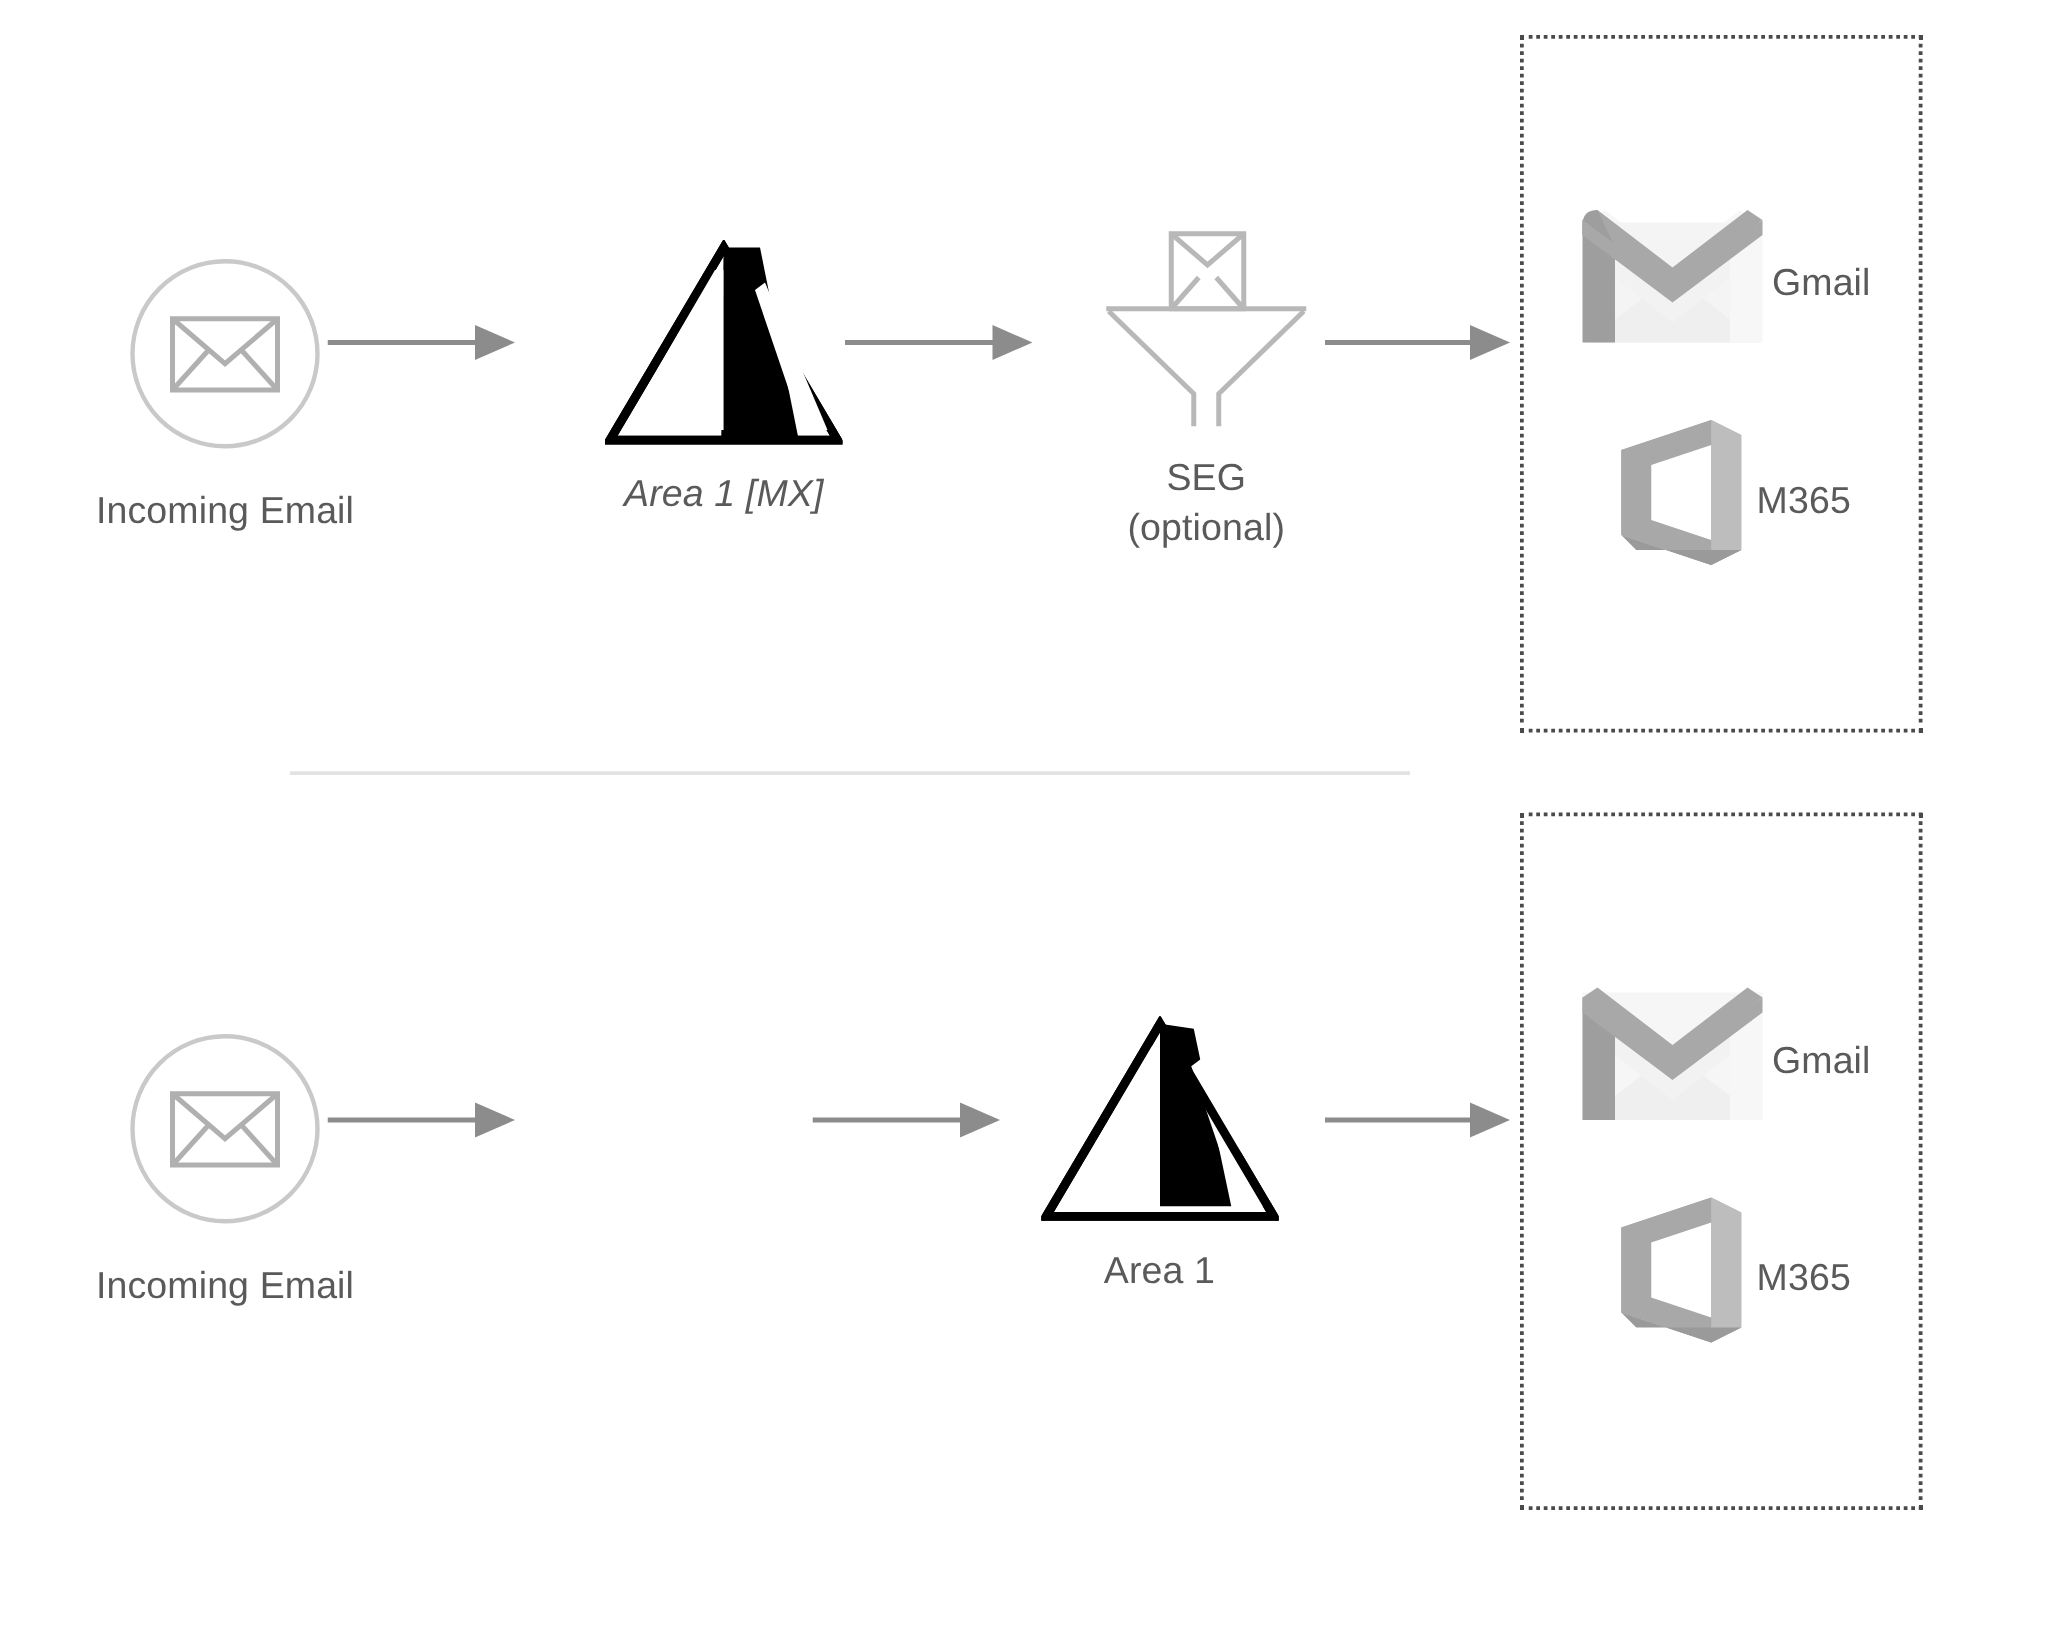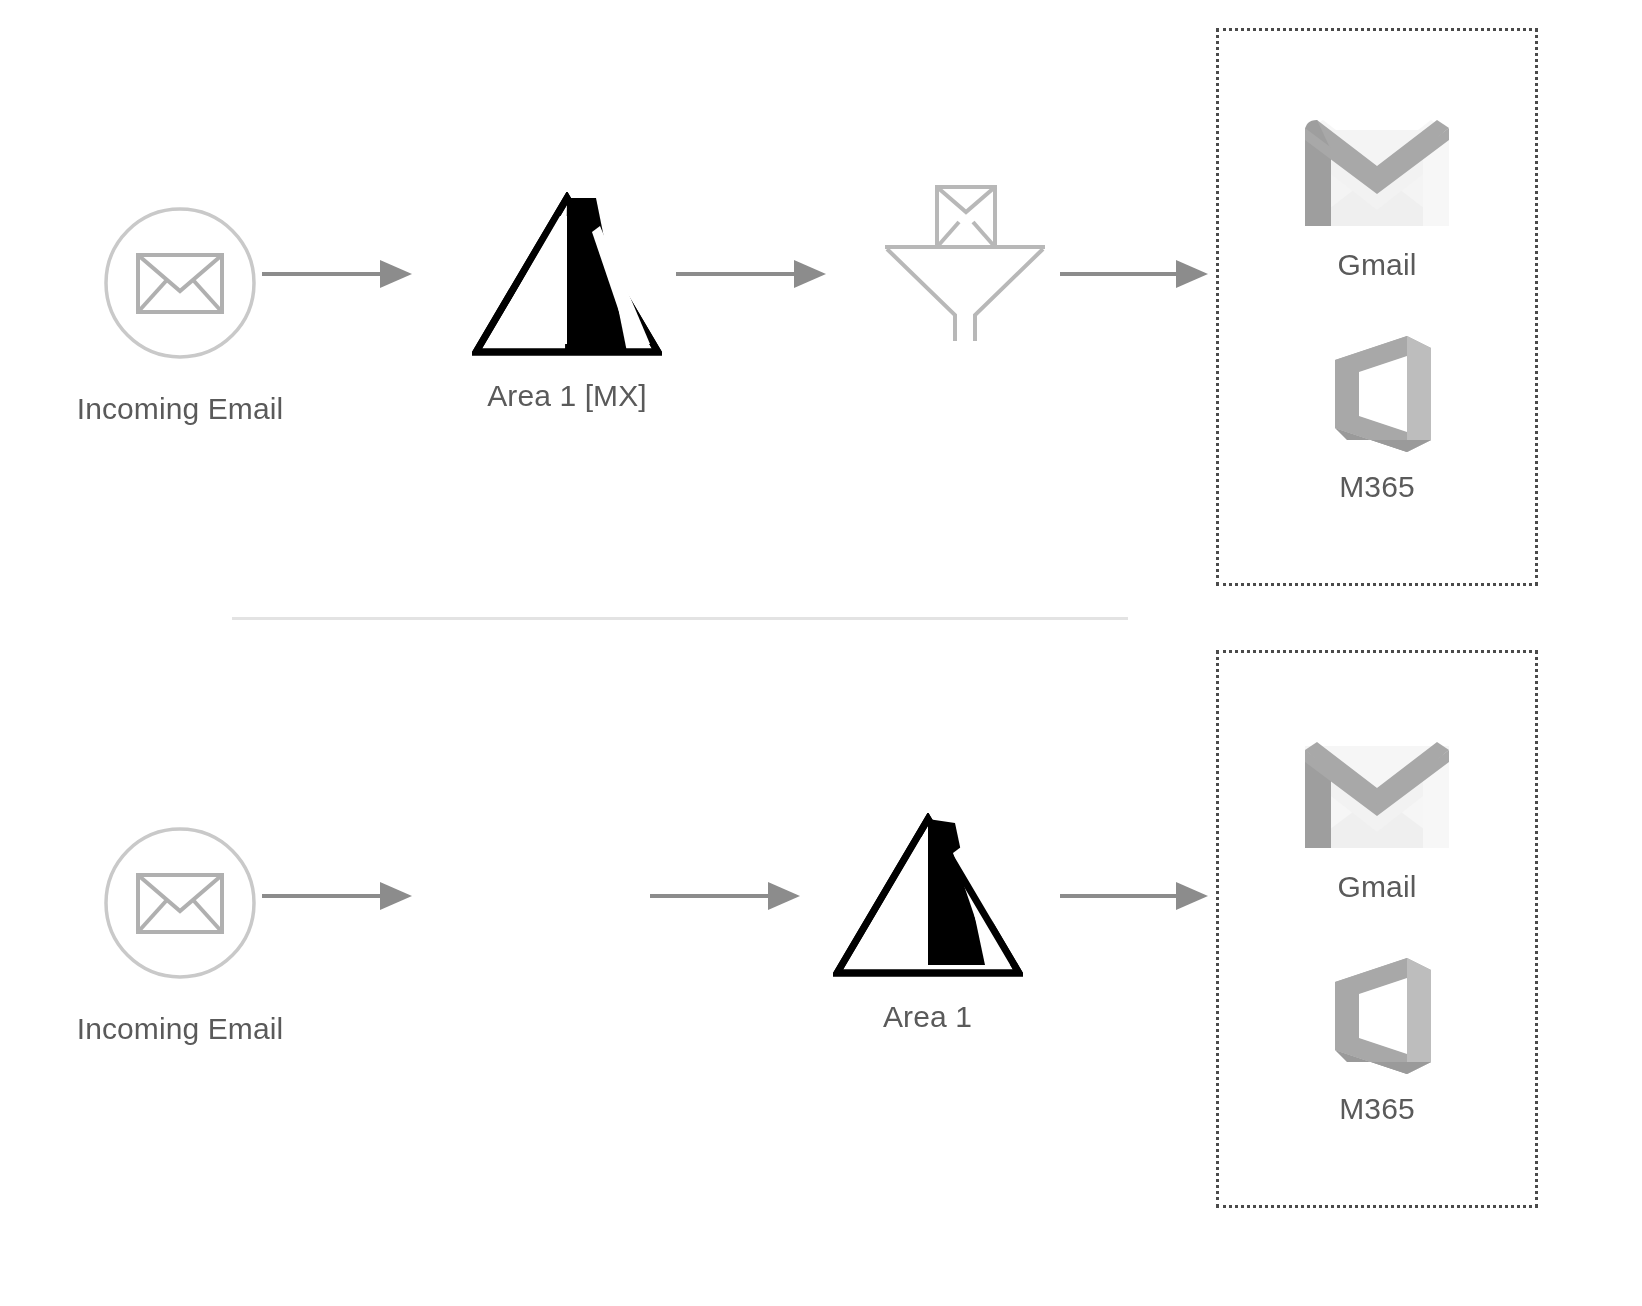--- a/index.html
+++ b/index.html
@@ -61,21 +61,20 @@
     position: absolute;
     border: 3px dotted #4a4a4a;
     box-sizing: border-box;
     display: flex;
     flex-direction: column;
     align-items: center;
     justify-content: center;
   }
   .dest-item {
     display: flex;
-    flex-direction: column;
     align-items: center;
   }
   .dest-label {
     font-size: 30px;
     color: #5a5a5a;
     text-align: center;
     margin-top: 14px;
     letter-spacing: 0.1px;
   }
 </style>
@@ -97,21 +96,21 @@
     <div class="node-label">Incoming Email</div>
   </div>
 
   <div class="arrow" style="left:262px; top:258px;">
     <svg width="150" height="32" viewBox="0 0 150 32">
       <line x1="0" y1="16" x2="122" y2="16" stroke="#8c8c8c" stroke-width="4"></line>
       <polygon points="118,2 150,16 118,30" fill="#8c8c8c"></polygon>
     </svg>
   </div>
 
-  <div class="node" style="left:452px; top:192px; width:230px;">
+  <div class="node" style="left:464px; top:192px; width:230px;font-style:italic;">
     <div class="node-icon">
       <svg width="190" height="166" viewBox="0 0 190 166">
         <polygon points="95,6 186,160 4,160" fill="#ffffff" stroke="#000000" stroke-width="7"></polygon>
         <polygon points="95,6 124,6 155,160 93,160" fill="#000000"></polygon>
         <polygon points="95,6 56,72 4,160 4,160" fill="#ffffff"></polygon>
         <polygon points="95,6 186,160 4,160" fill="none" stroke="#000000" stroke-width="7"></polygon>
         <polygon points="88,24 60,72 14,152 95,152 95,24" fill="#ffffff"></polygon>
         <polygon points="95,6 122,10 152,152 95,152" fill="#000000"></polygon>
         <polygon points="128,34 178,152 158,152 120,40" fill="#ffffff"></polygon>
       </svg>
@@ -131,20 +130,22 @@
       <svg width="180" height="170" viewBox="0 0 180 170">
         <rect x="62" y="12" width="58" height="60" fill="none" stroke="#b8b8b8" stroke-width="4"></rect>
         <path d="M62 12 L91 37 L120 12" fill="none" stroke="#b8b8b8" stroke-width="4"></path>
         <path d="M62 72 L84 47" fill="none" stroke="#b8b8b8" stroke-width="4"></path>
         <path d="M120 72 L98 47" fill="none" stroke="#b8b8b8" stroke-width="4"></path>
         <line x1="10" y1="72" x2="170" y2="72" stroke="#b8b8b8" stroke-width="4"></line>
         <path d="M12 74 L80 140 L80 166" fill="none" stroke="#b8b8b8" stroke-width="4"></path>
         <path d="M168 74 L100 140 L100 166" fill="none" stroke="#b8b8b8" stroke-width="4"></path>
       </svg>
     </div>
+    <div class="node-label">SEG
+(optional)</div>
   </div>
 
   <div class="arrow" style="left:1060px; top:258px;">
     <svg width="148" height="32" viewBox="0 0 148 32">
       <line x1="0" y1="16" x2="120" y2="16" stroke="#8c8c8c" stroke-width="4"></line>
       <polygon points="116,2 148,16 116,30" fill="#8c8c8c"></polygon>
     </svg>
   </div>
 
   <div class="dest-box" style="left:1216px; top:28px; width:322px; height:558px;">

